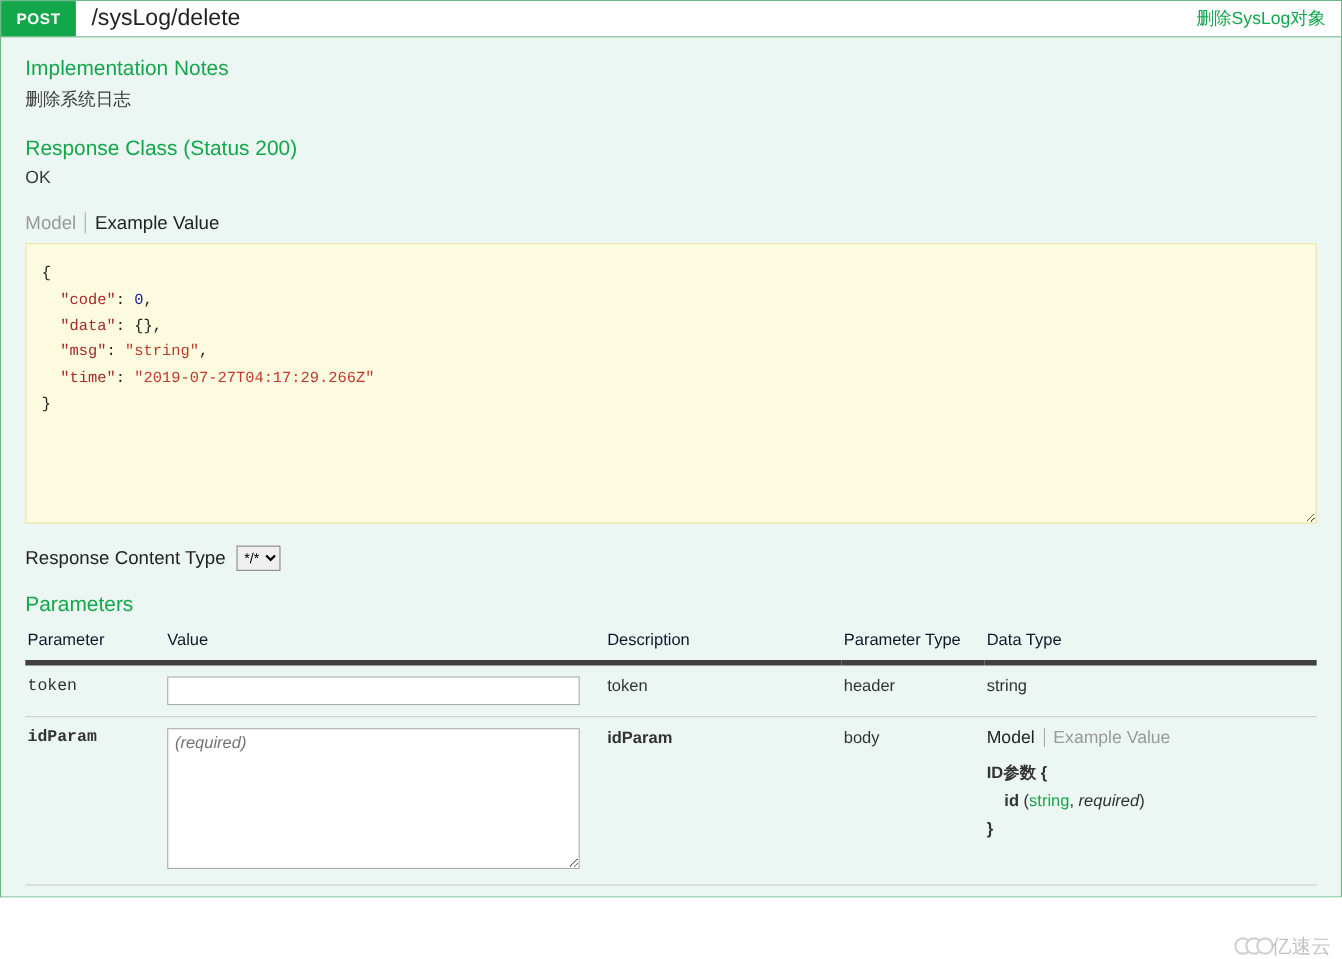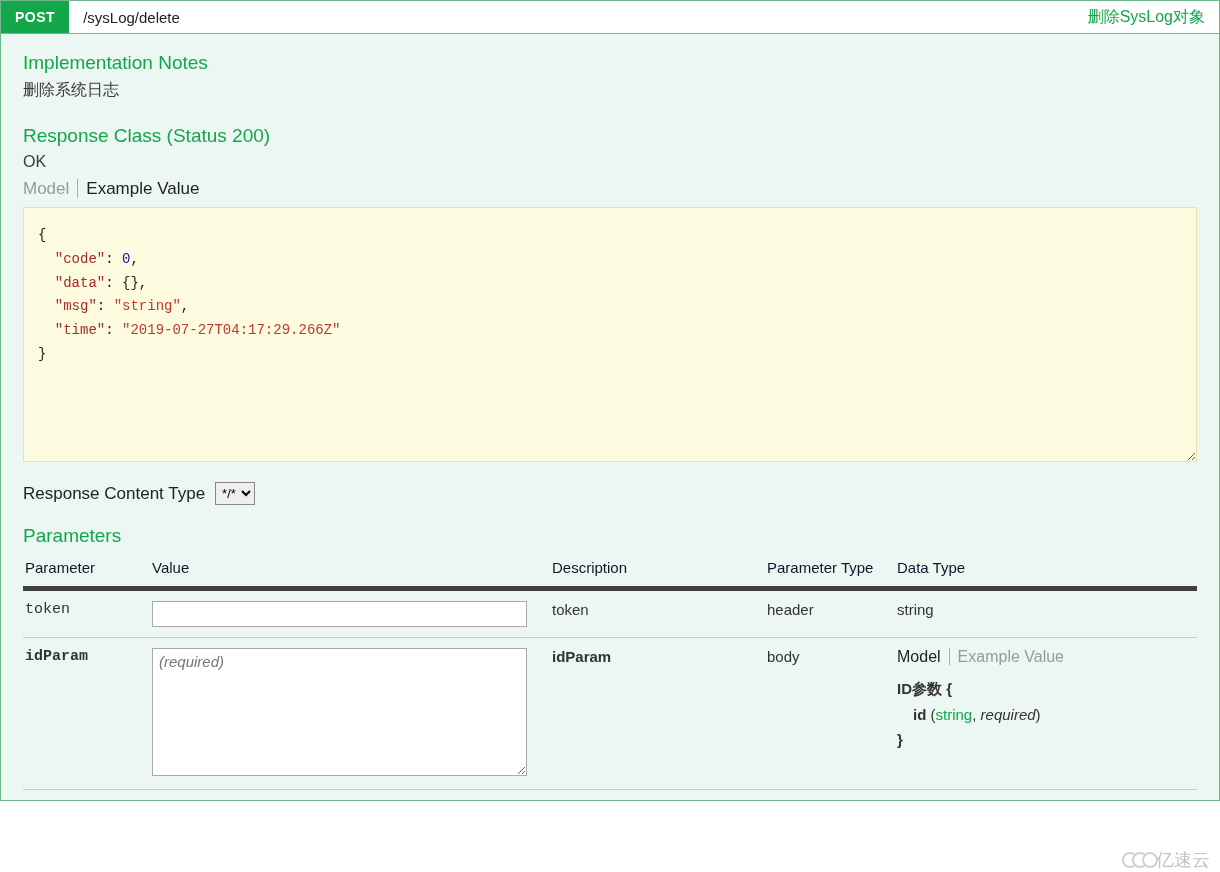--- a/index.html
+++ b/index.html
@@ -21,21 +21,21 @@
     }
     .method-badge {
       background: #13a74c;
       color: #fff;
       font-size: 14px;
       padding: 8px 14px;
       font-weight: 600;
       letter-spacing: 0.5px;
     }
     .path {
-      font-size: 15px;
+      font-size: 21px;
       color: #222;
       padding-left: 14px;
       font-weight: 500;
     }
     .summary {
       position: absolute;
       right: 14px;
       color: #13a74c;
       font-size: 16px;
     }
@@ -49,21 +49,21 @@
       margin-bottom: 6px;
     }
     .note-text {
       color: #3b3b3b;
       font-size: 16px;
       margin-bottom: 24px;
     }
     .ok-text {
       color: #3b3b3b;
       font-size: 16px;
-      margin-bottom: 8px;
+      margin-bottom: 22px;
     }
     .tabs {
       font-size: 17px;
       margin-bottom: 8px;
     }
     .tab-inactive {
       color: #999;
       padding-right: 8px;
       border-right: 1px solid #aaa;
       cursor: pointer;

